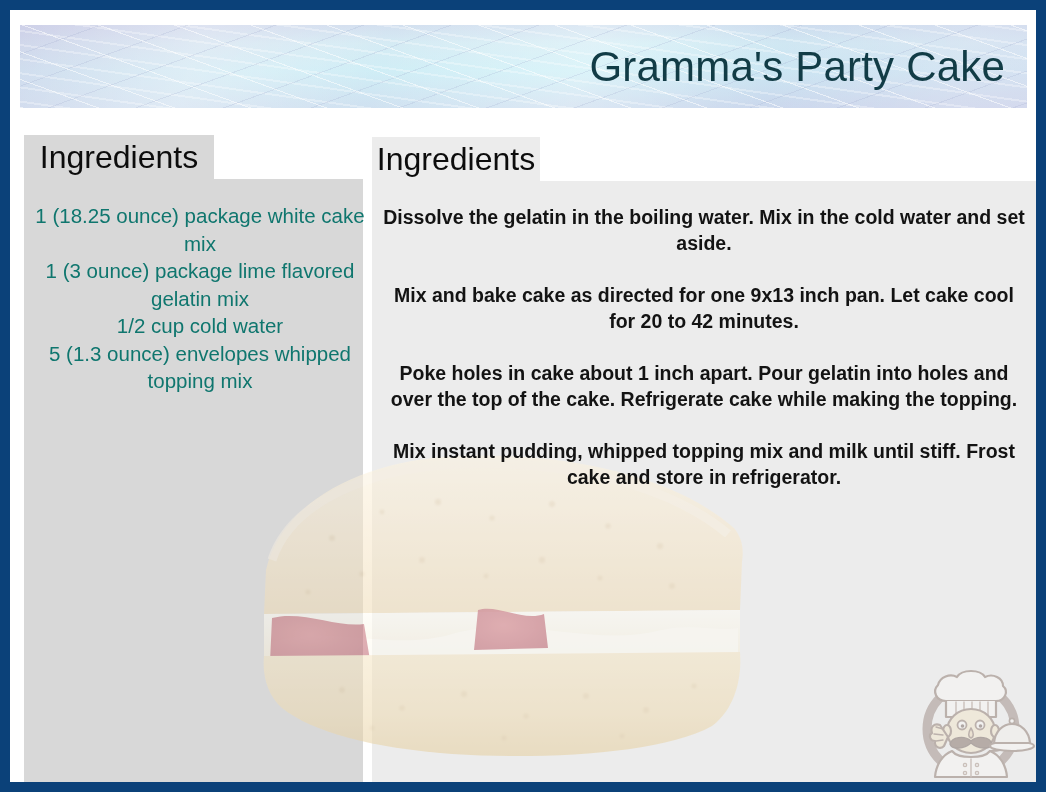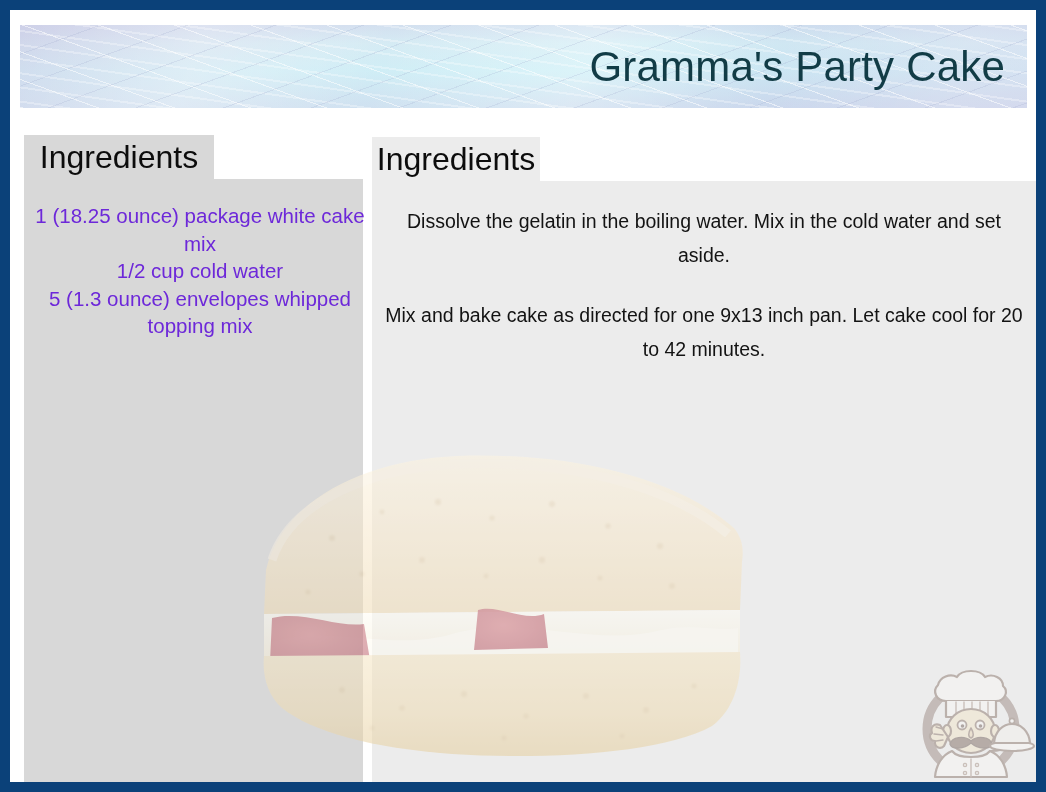--- a/index.html
+++ b/index.html
@@ -138,32 +138,33 @@
   }
 
   
   .ingredients-list {
     position: absolute;
     left: 24px;
     top: 192px;
     width: 332px;
     font-size: 20.5px;
     line-height: 27.5px;
-    color: #6d28d9;
+    color: #0f766e;
   }
   .ingredient-line { white-space: normal; }
 
   .directions-body {
     position: absolute;
     left: 369px;
     top: 194px;
     width: 650px;
     font-size: 19.5px;
-    line-height: 34px;
+    line-height: 26px;
     color: #131313;
+    font-weight: bold;
   }
   .direction-step { margin: 0 0 26px 0; }
   .direction-step:last-child { margin-bottom: 0; }
 
   
   .chef-logo {
     position: absolute;
     left: 896px;
     top: 645px;
     width: 130px;
@@ -254,27 +255,30 @@
           <circle cx="452" cy="244" r="2.6"></circle>
             <circle cx="130" cy="286" r="2.5"></circle>
           <circle cx="262" cy="296" r="2.7"></circle>
             <circle cx="380" cy="294" r="2.5"></circle>
         </g>
       </svg>
     </div>
 
     <div class="ingredients-list">
       <div class="ingredient-line">1 (18.25 ounce) package white cake mix</div>
+      <div class="ingredient-line">1 (3 ounce) package lime flavored gelatin mix</div>
       <div class="ingredient-line">1/2 cup cold water</div>
       <div class="ingredient-line">5 (1.3 ounce) envelopes whipped topping mix</div>
     </div>
 
     <div class="directions-body">
       <p class="direction-step">Dissolve the gelatin in the boiling water. Mix in the cold water and set aside.</p>
       <p class="direction-step">Mix and bake cake as directed for one 9x13 inch pan. Let cake cool for 20 to 42 minutes.</p>
+      <p class="direction-step">Poke holes in cake about 1 inch apart. Pour gelatin into holes and over the top of the cake. Refrigerate cake while making the topping.</p>
+      <p class="direction-step">Mix instant pudding, whipped topping mix and milk until stiff. Frost cake and store in refrigerator.</p>
     </div>
 
     <div class="chef-logo">
       <svg viewBox="0 0 130 130" width="130" height="130" xmlns="http://www.w3.org/2000/svg">
         <g fill="none" stroke="#7a6256" stroke-width="2.2" stroke-linejoin="round" stroke-linecap="round">
 
           <circle cx="65" cy="74" r="44" stroke="#7c645a" stroke-width="9" opacity="0.85"></circle>
 
           <path d="M40 46 C30 46, 26 36, 32 30 C34 22, 44 18, 51 22
                    C56 14, 74 14, 79 22 C87 18, 97 23, 97 31

